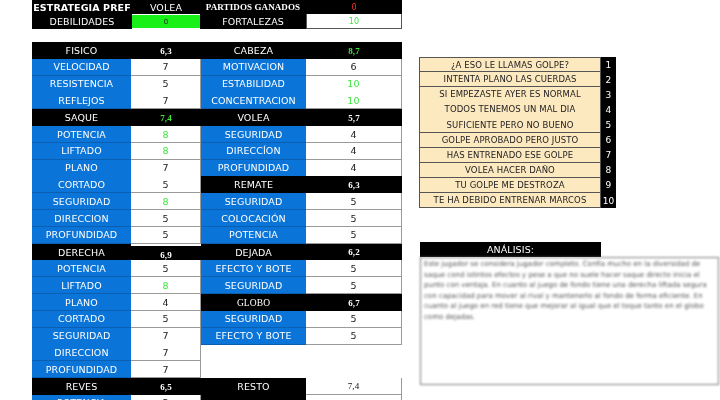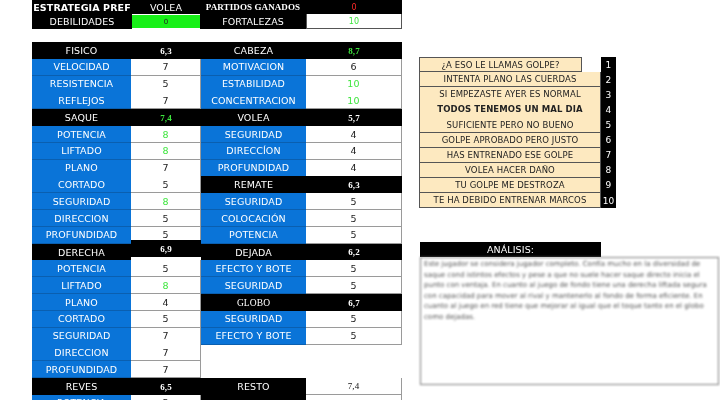--- a/index.html
+++ b/index.html
@@ -86,21 +86,21 @@
     <div>
       <div class="cell blu" style="left:32px;top:210px;width:99px;height:17.1px;">DIRECCION</div>
       <div class="cell wht" style="left:131px;top:210px;width:70px;height:17.1px;">5</div>
     </div>
     <div>
       <div class="cell blu" style="left:32px;top:226.8px;width:99px;height:17.1px;">PROFUNDIDAD</div>
       <div class="cell wht" style="left:131px;top:226.8px;width:70px;height:17.1px;">5</div>
     </div>
     <div>
       <div class="cell blk" style="left:32px;top:243.60000000000002px;width:99px;height:17.1px;">DERECHA</div>
-      <div class="cell blk serif" style="left:131px;top:240px;width:70px;height:17.1px;">6,9</div>
+      <div class="cell blk serif" style="left:131px;top:246px;width:70px;height:17.1px;">6,9</div>
     </div>
     <div>
       <div class="cell blu" style="left:32px;top:260.4px;width:99px;height:17.1px;">POTENCIA</div>
       <div class="cell wht" style="left:131px;top:260.4px;width:70px;height:17.1px;">5</div>
     </div>
     <div>
       <div class="cell blu" style="left:32px;top:277.20000000000005px;width:99px;height:17.1px;">LIFTADO</div>
       <div class="cell wht green-txt" style="left:131px;top:277.20000000000005px;width:70px;height:17.1px;">8</div>
     </div>
     <div>
@@ -219,33 +219,33 @@
     <div>
       <div class="cell blk" style="left:201px;top:394.8px;width:105px;height:17.1px;">PELOTEO</div>
       <div class="cell wht serif" style="left:306px;top:394.8px;width:96px;height:17.1px;color:#111;font-weight:normal;">7,1</div>
     </div>
     <div></div>
     <div></div>
   </div>
 
 <div id="legend">
     <div>
-      <div class="cell legend-text" style="left:419px;top:57px;width:163px;height:15.4px;border-top:1px solid #555;">¿A ESO LE LLAMAS GOLPE?</div>
+      <div class="cell legend-text" style="left:419px;top:57px;width:182px;height:15.4px;border-top:1px solid #555;">¿A ESO LE LLAMAS GOLPE?</div>
       <div class="cell legend-num" style="left:601px;top:57px;width:15px;height:15.4px;">1</div>
     </div>
     <div>
       <div class="cell legend-text" style="left:419px;top:72.1px;width:182px;height:15.4px;">INTENTA PLANO LAS CUERDAS</div>
       <div class="cell legend-num" style="left:601px;top:72.1px;width:15px;height:15.4px;">2</div>
     </div>
     <div>
       <div class="cell legend-text" style="left:419px;top:87.2px;width:182px;height:15.4px;">SI EMPEZASTE AYER ES NORMAL</div>
       <div class="cell legend-num" style="left:601px;top:87.2px;width:15px;height:15.4px;">3</div>
     </div>
     <div>
-      <div class="cell legend-text" style="left:419px;top:102.3px;width:182px;height:15.4px;font-weight:bold;">TODOS TENEMOS UN MAL DIA</div>
+      <div class="cell legend-text" style="left:419px;top:102.3px;width:182px;height:15.4px;">TODOS TENEMOS UN MAL DIA</div>
       <div class="cell legend-num" style="left:601px;top:102.3px;width:15px;height:15.4px;">4</div>
     </div>
     <div>
       <div class="cell legend-text" style="left:419px;top:117.4px;width:182px;height:15.4px;">SUFICIENTE PERO NO BUENO</div>
       <div class="cell legend-num" style="left:601px;top:117.4px;width:15px;height:15.4px;">5</div>
     </div>
     <div>
       <div class="cell legend-text" style="left:419px;top:132.5px;width:182px;height:15.4px;">GOLPE APROBADO PERO JUSTO</div>
       <div class="cell legend-num" style="left:601px;top:132.5px;width:15px;height:15.4px;">6</div>
     </div>

